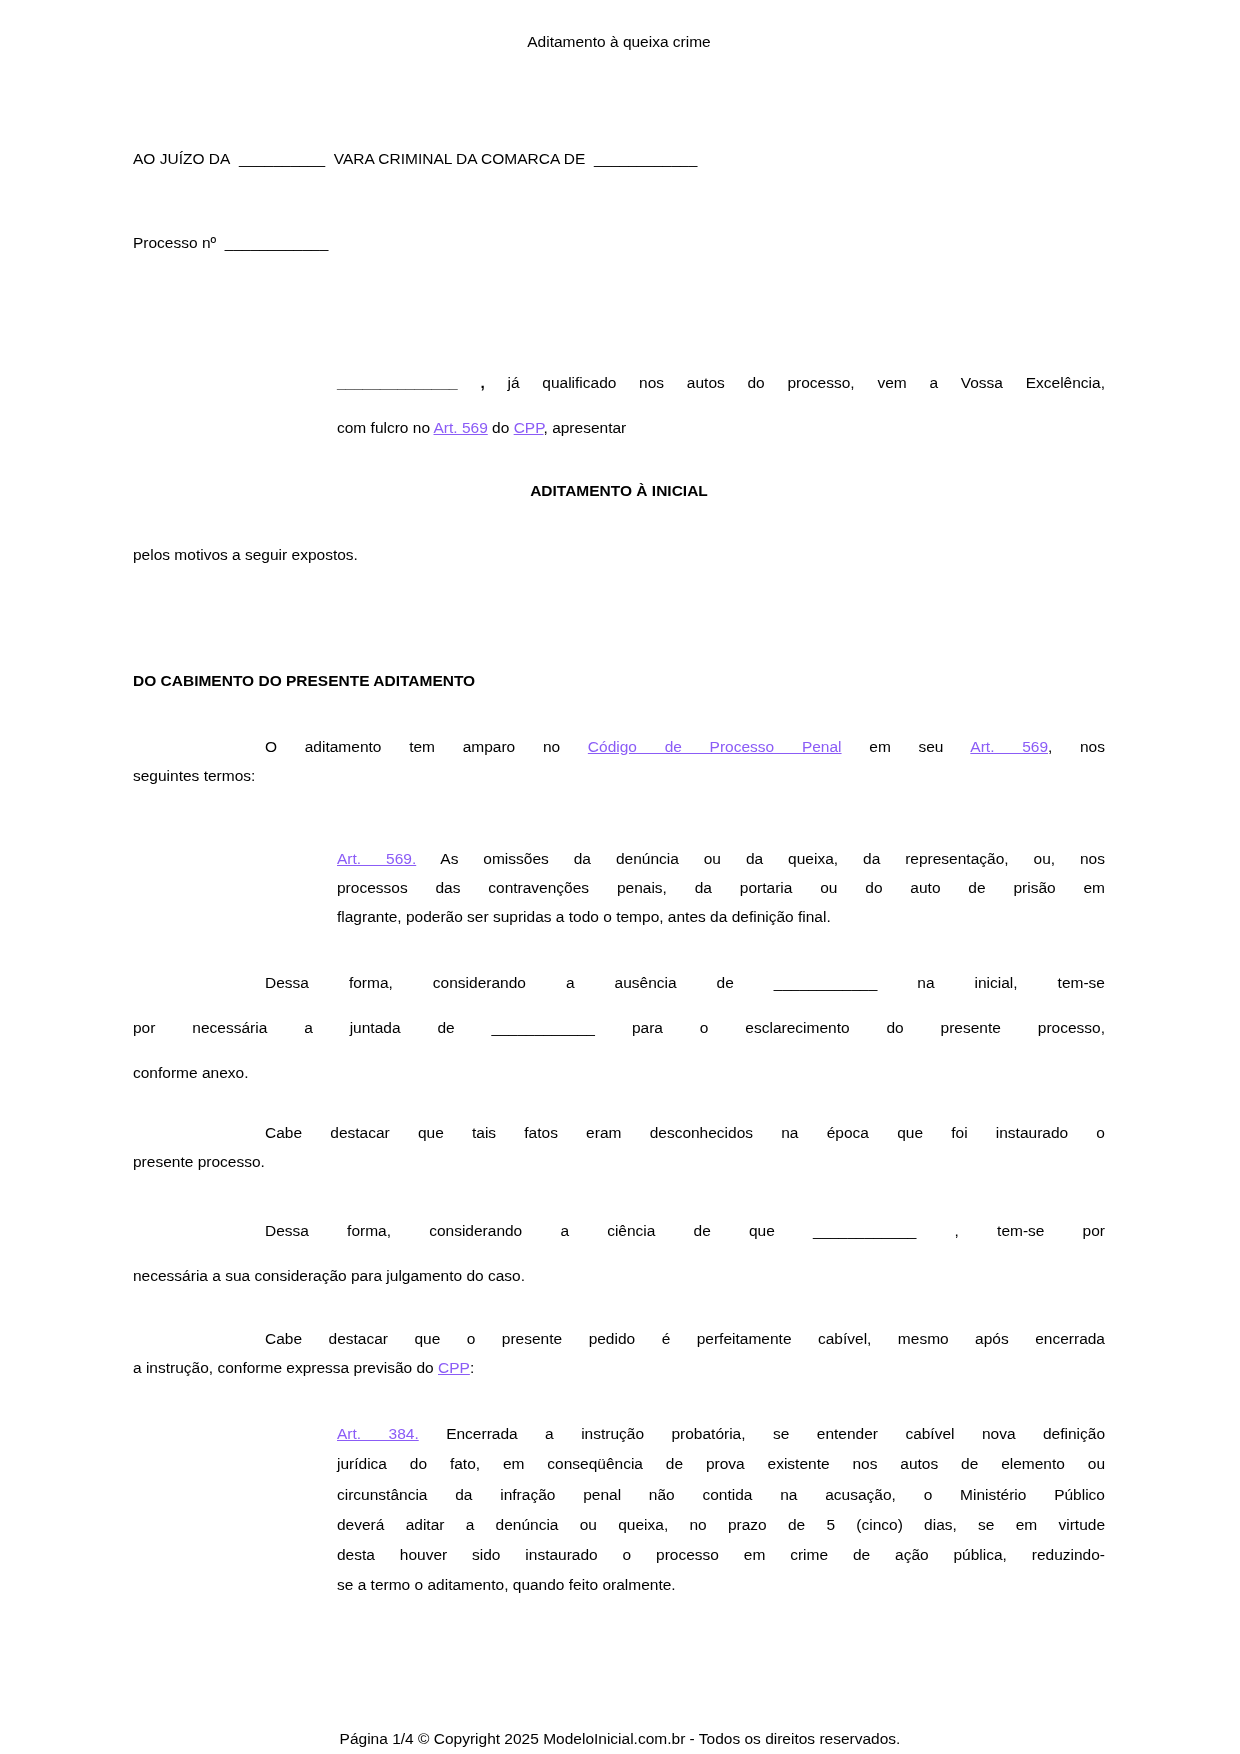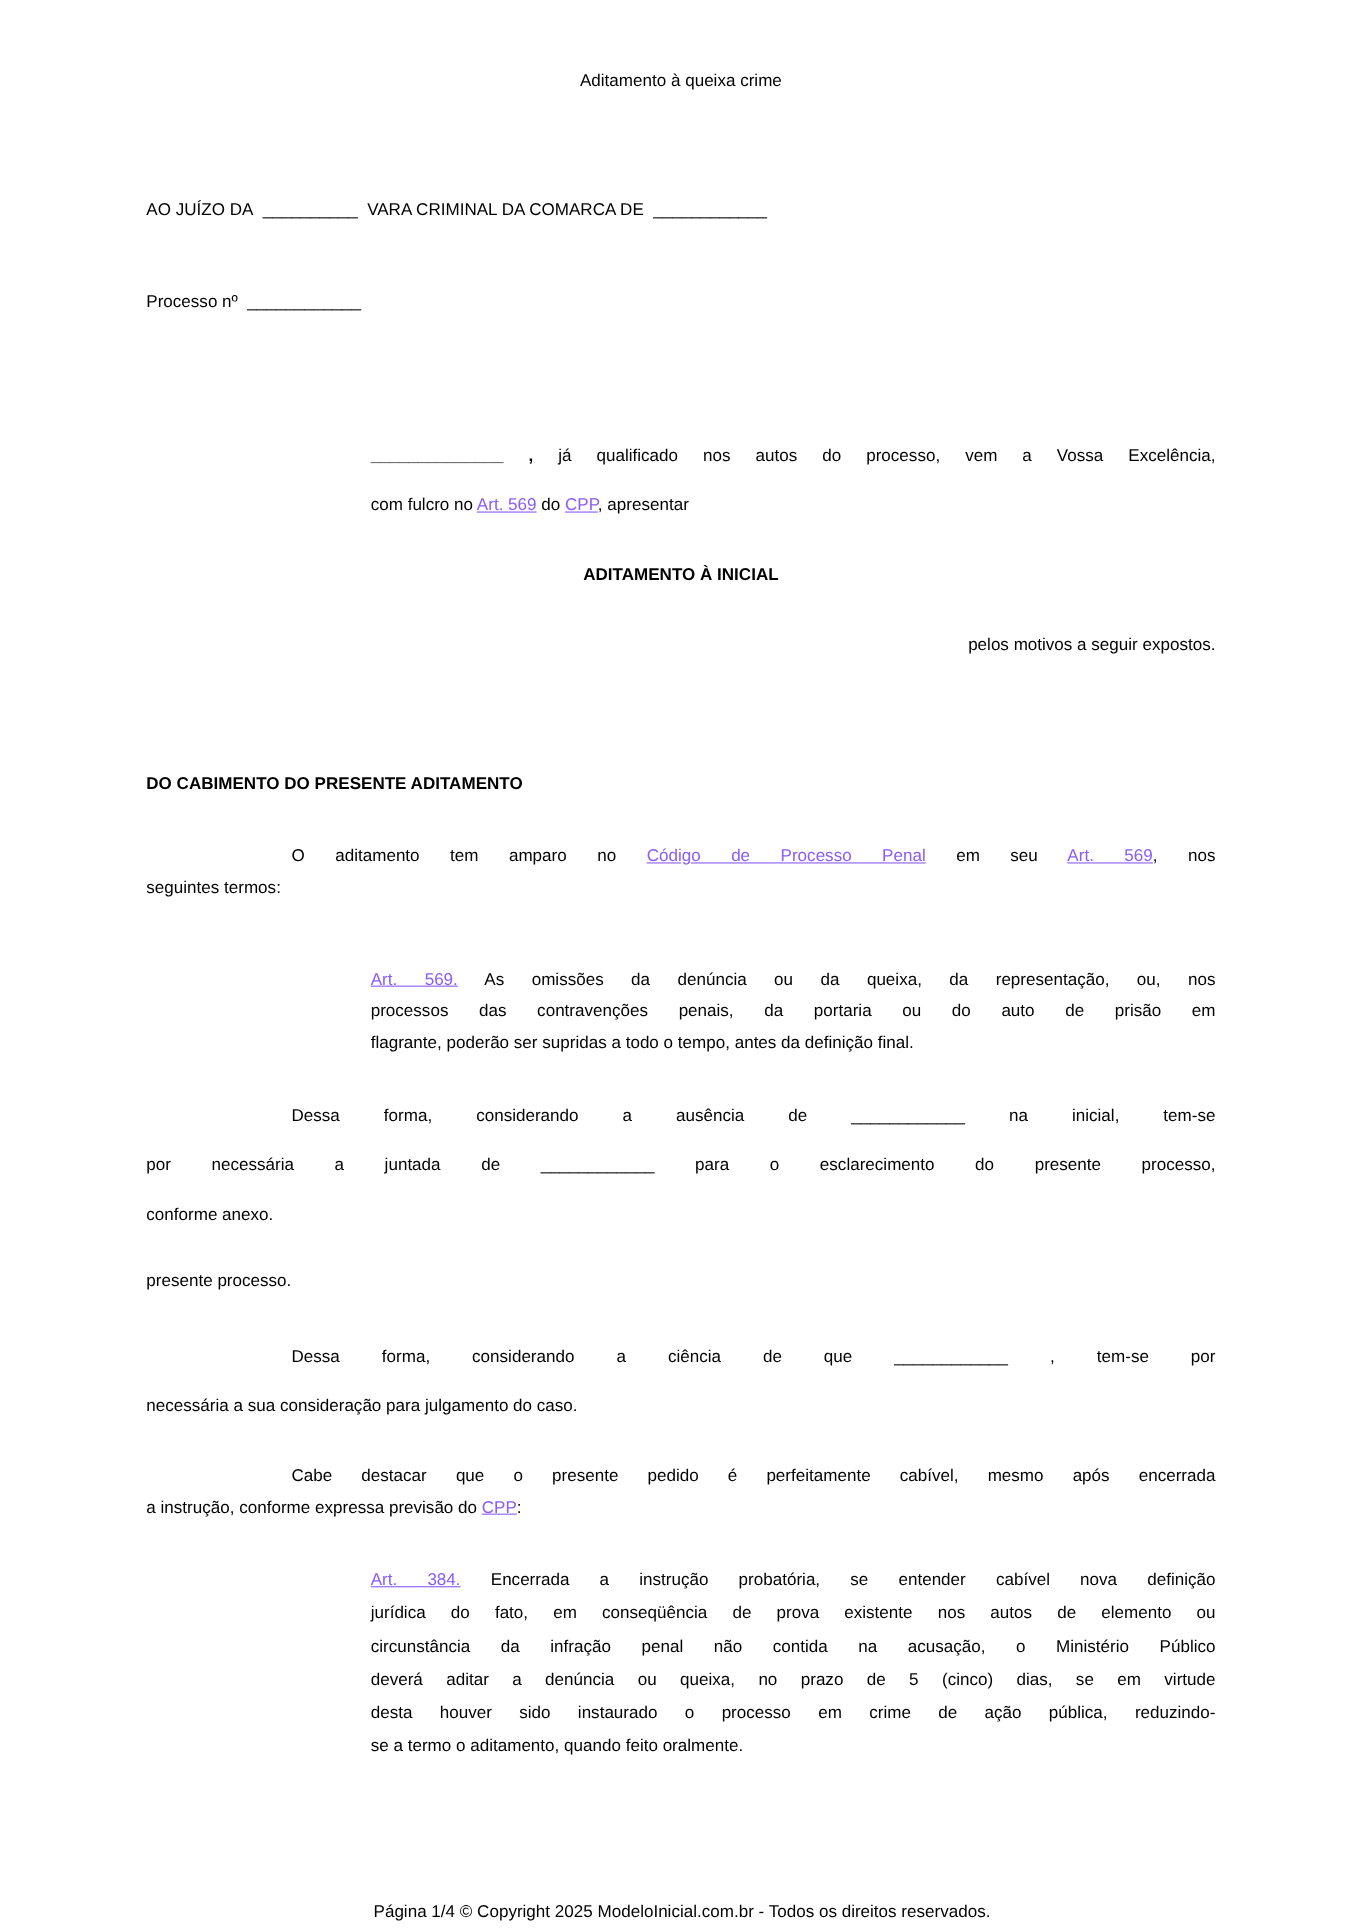--- a/index.html
+++ b/index.html
@@ -8,27 +8,27 @@
     width: 1240px;
     height: 1754px;
     background: #ffffff;
     color: #000000;
     font-family: "Liberation Sans", "DejaVu Sans", sans-serif;
     font-size: 15.5px;
     overflow: hidden;
   }
   .content { padding: 0 135px 0 133px; }
 
-  .doc-title   { padding-top: 64px; line-height: 20px; text-align: center; }
+  .doc-title   { padding-top: 32px; line-height: 20px; text-align: center; }
   .court-line  { margin-top: 96px;  line-height: 22px; }
   .process-line{ margin-top: 62px;  line-height: 22px; }
 
   .opening        { margin-top: 106px; margin-left: 204px; line-height: 45px; }
   .center-heading { margin-top: 30px;  line-height: 22px; text-align: center; font-weight: 700; }
-  .motives        { margin-top: 42px;  line-height: 22px; text-align: right; }
+  .motives        { margin-top: 42px;  line-height: 22px; }
   .section-heading{ margin-top: 104px; line-height: 22px; font-weight: 700; }
 
   .body-p { line-height: 29px; }
   .body-p.wide { line-height: 45px; }
   .quote  { margin-left: 204px; line-height: 29px; }
 
   [data-name="paragraph-amparo"]   { margin-top: 40px; }
   [data-name="quote-art-569"]      { margin-top: 54px; }
   [data-name="paragraph-ausencia"] { margin-top: 29px; }
   [data-name="paragraph-fatos"]    { margin-top: 23px; }
@@ -92,20 +92,21 @@
         <div class="line" data-name="text-line">flagrante, poderão ser supridas a todo o tempo, antes da definição final.</div>
       </div>
 
     <div class="body-p wide" data-name="paragraph-ausencia">
         <div class="line just ind" data-name="text-line">Dessa forma, considerando a ausência de <span class="blank" data-name="fill-in-blank">____________</span> na inicial, tem-se</div>
         <div class="line just" data-name="text-line">por necessária a juntada de <span class="blank" data-name="fill-in-blank">____________</span> para o esclarecimento do presente processo,</div>
         <div class="line" data-name="text-line">conforme anexo.</div>
       </div>
 
     <div class="body-p" data-name="paragraph-fatos">
+        <div class="line just ind" data-name="text-line">Cabe destacar que tais fatos eram desconhecidos na época que foi instaurado o</div>
         <div class="line" data-name="text-line">presente processo.</div>
       </div>
 
     <div class="body-p wide" data-name="paragraph-ciencia">
         <div class="line just ind" data-name="text-line">Dessa forma, considerando a ciência de que <span class="blank" data-name="fill-in-blank">____________</span> , tem-se por</div>
         <div class="line" data-name="text-line">necessária a sua consideração para julgamento do caso.</div>
       </div>
 
     <div class="body-p" data-name="paragraph-cabivel">
         <div class="line just ind" data-name="text-line">Cabe destacar que o presente pedido é perfeitamente cabível, mesmo após encerrada</div>

